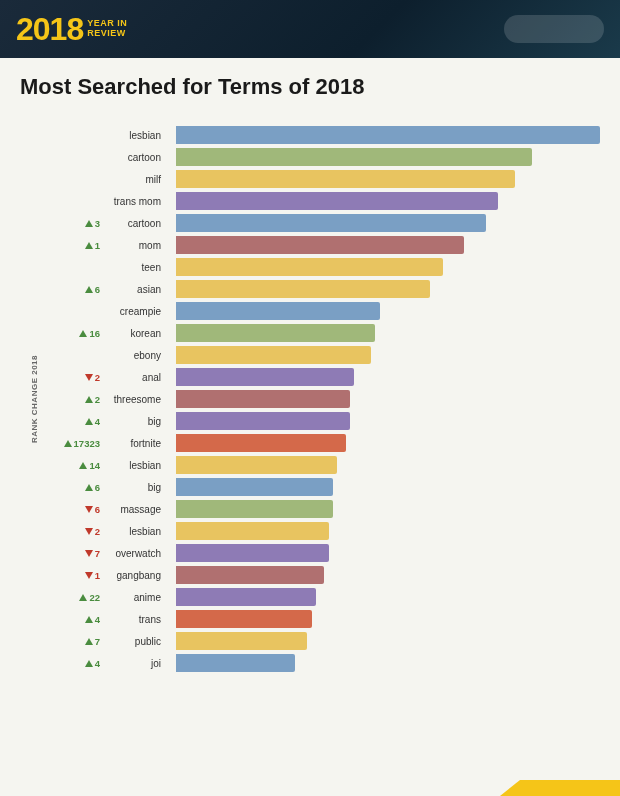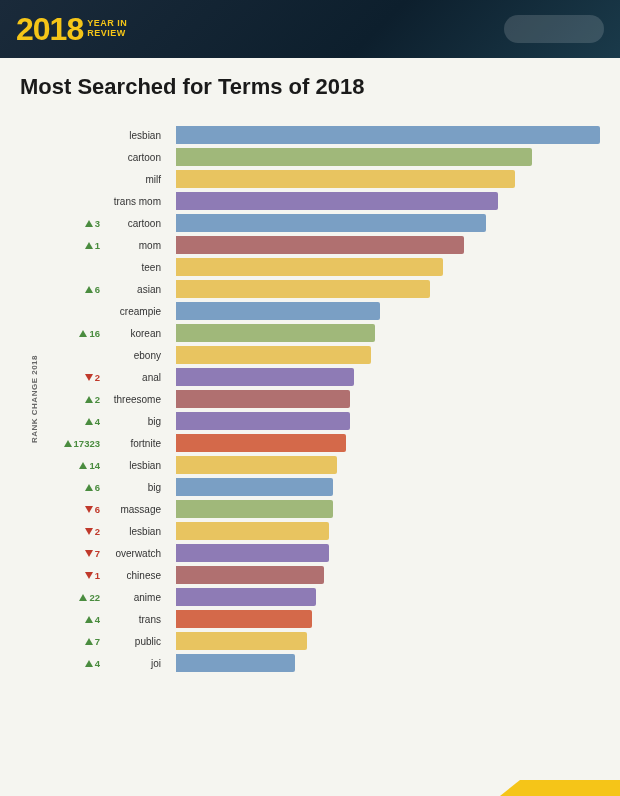--- a/index.html
+++ b/index.html
@@ -282,21 +282,21 @@
           <div class="row-label">ebony</div>
           <div class="row-label">anal</div>
           <div class="row-label">threesome</div>
           <div class="row-label">big</div>
           <div class="row-label">fortnite</div>
           <div class="row-label">lesbian</div>
           <div class="row-label">big</div>
           <div class="row-label">massage</div>
           <div class="row-label">lesbian</div>
           <div class="row-label">overwatch</div>
-          <div class="row-label">chinese</div>
+          <div class="row-label">gangbang</div>
           <div class="row-label">anime</div>
           <div class="row-label">trans</div>
           <div class="row-label">public</div>
           <div class="row-label">joi</div>
         </div>
         <div class="bar-col">
           <div class="row-bg">
             <div class="bar" style="width: 100%; background: rgb(122, 159, 196);"></div>
           </div>
           <div class="row-bg">

